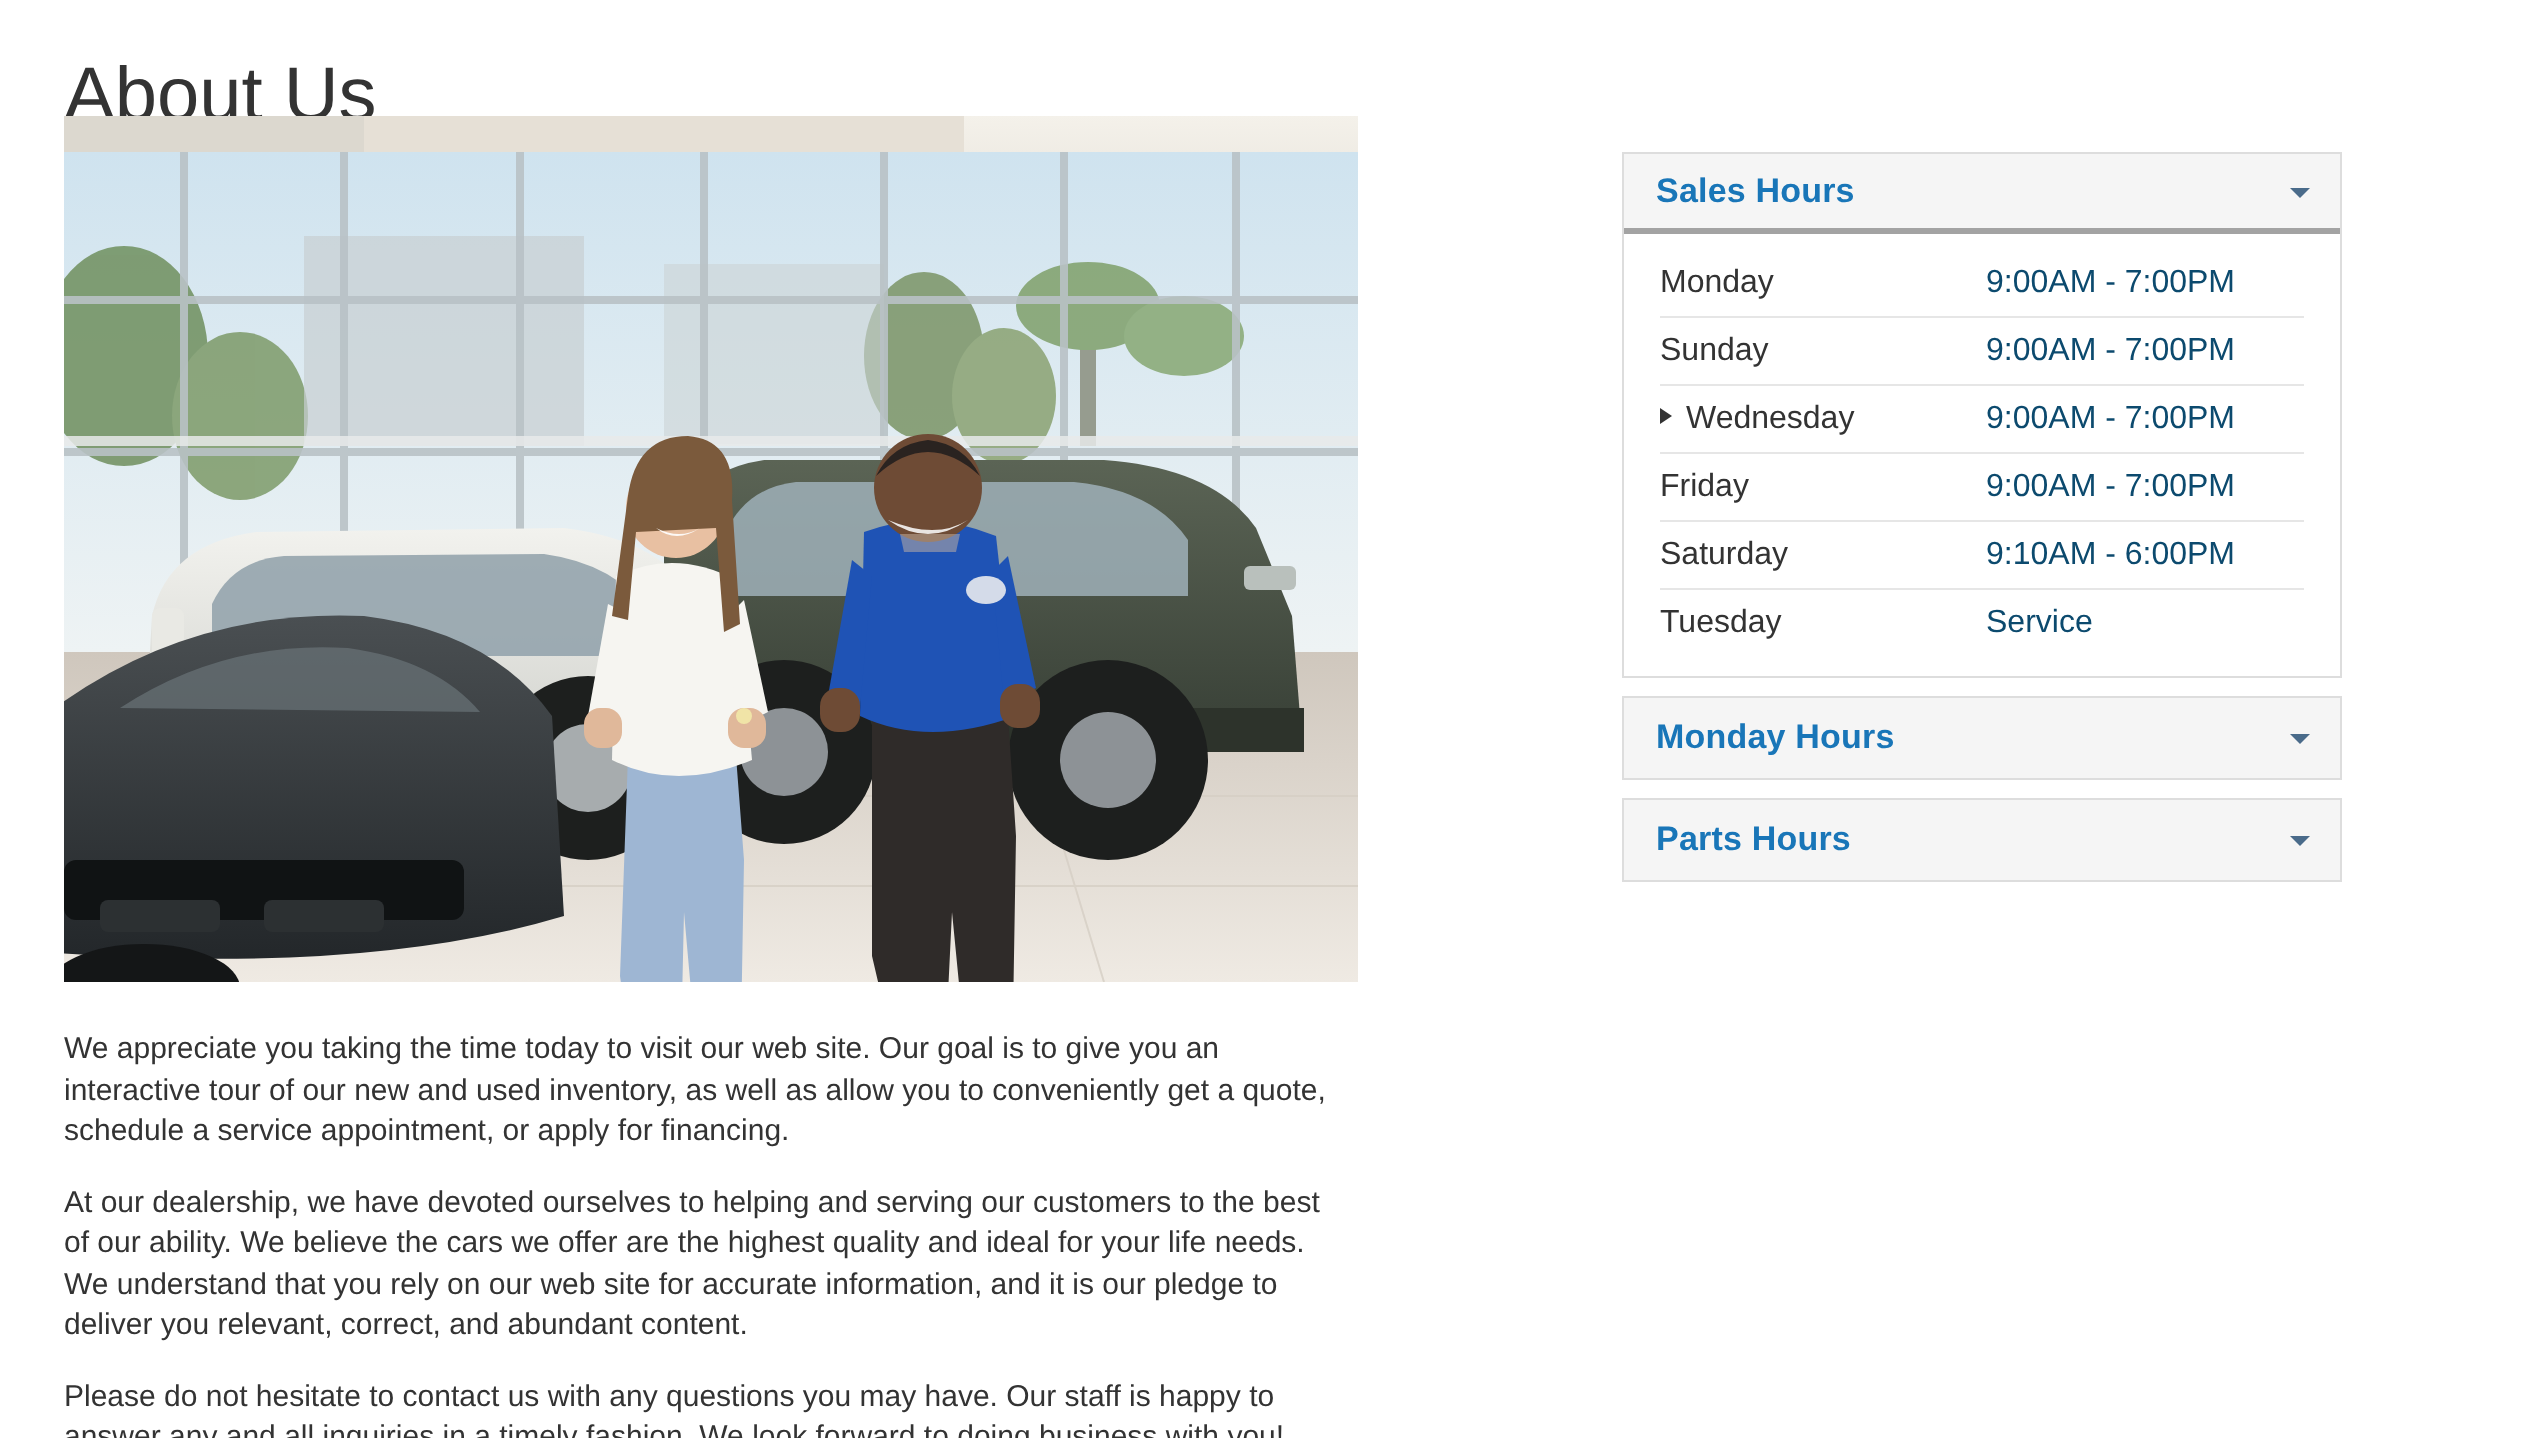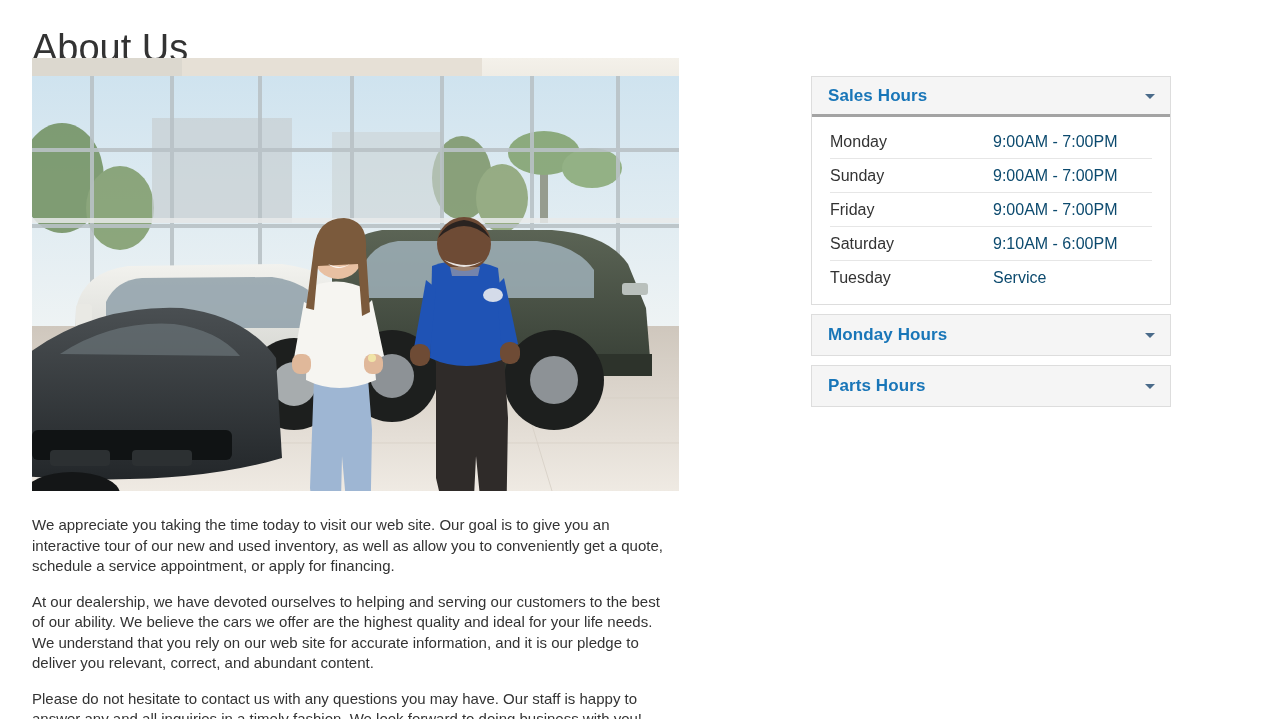--- a/index.html
+++ b/index.html
@@ -277,20 +277,24 @@
           <tbody>
             <tr>
               <td class="day">Monday</td>
               <td class="time">9:00AM - 7:00PM</td>
             </tr>
             <tr>
               <td class="day">Sunday</td>
               <td class="time">9:00AM - 7:00PM</td>
             </tr>
             <tr>
+              <td class="day"><span class="today-marker"></span><span>Wednesday</span></td>
+              <td class="time">9:00AM - 7:00PM</td>
+            </tr>
+            <tr>
               <td class="day">Friday</td>
               <td class="time">9:00AM - 7:00PM</td>
             </tr>
             <tr>
               <td class="day">Saturday</td>
               <td class="time">9:10AM - 6:00PM</td>
             </tr>
             <tr>
               <td class="day">Tuesday</td>
               <td class="time">Service</td>

